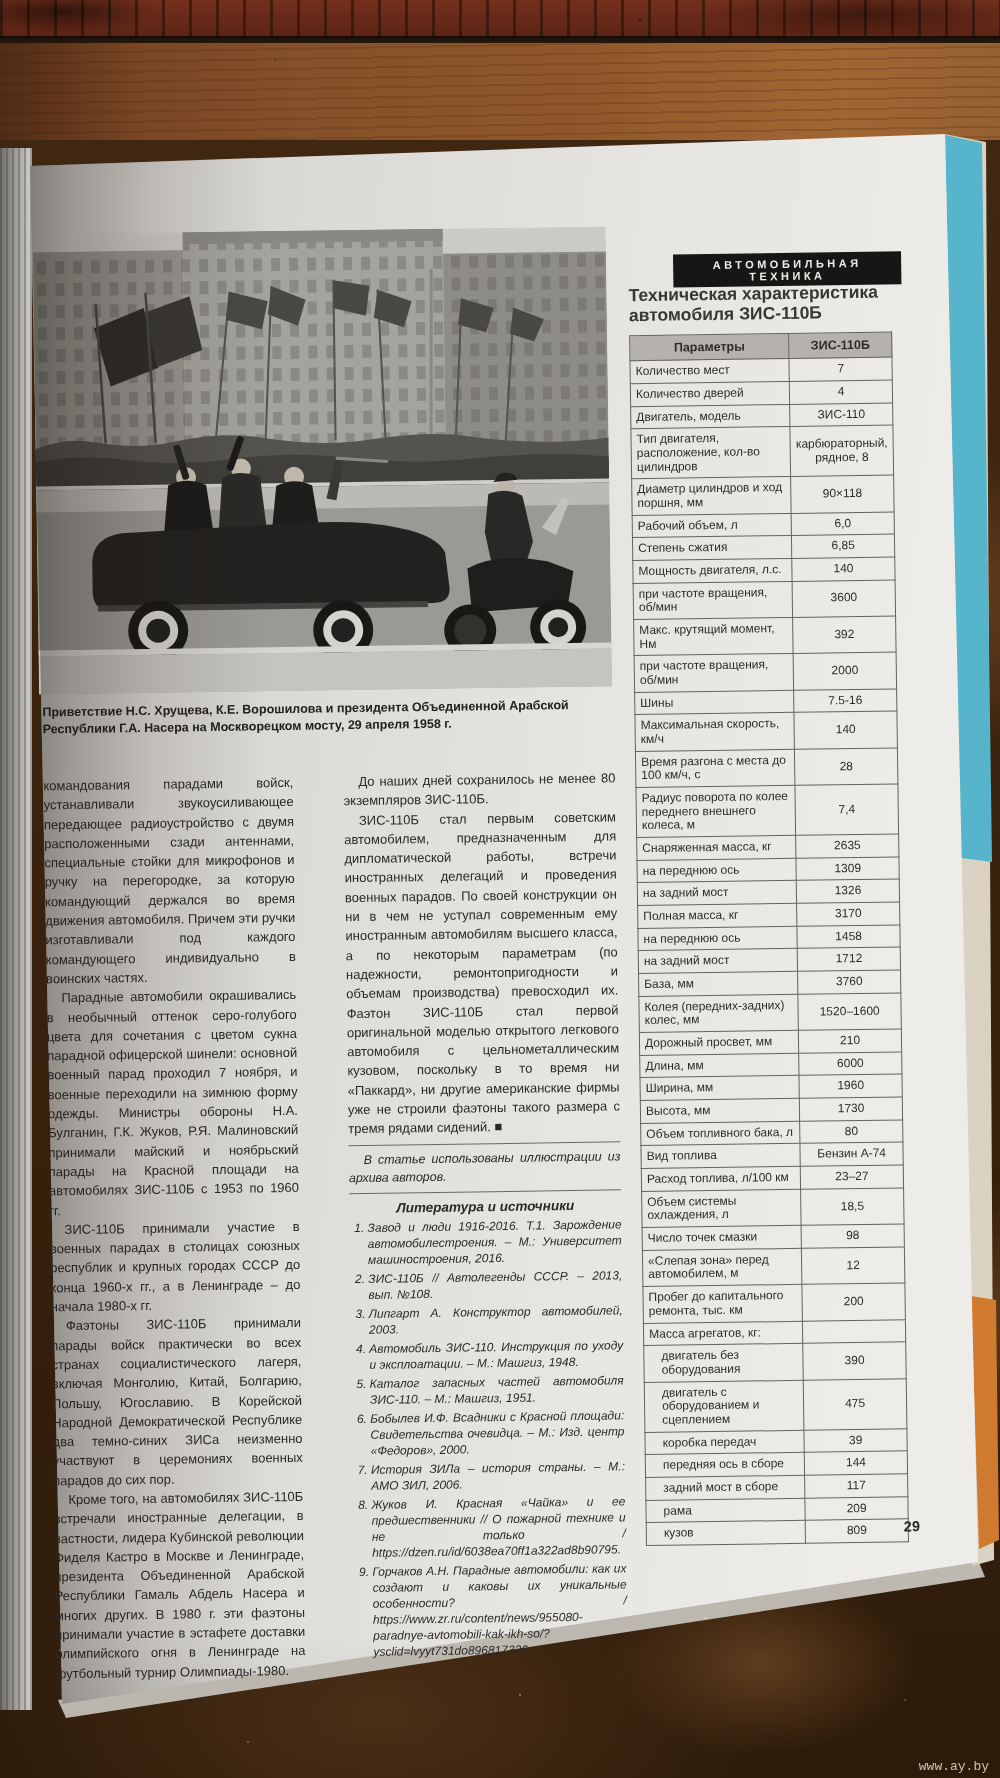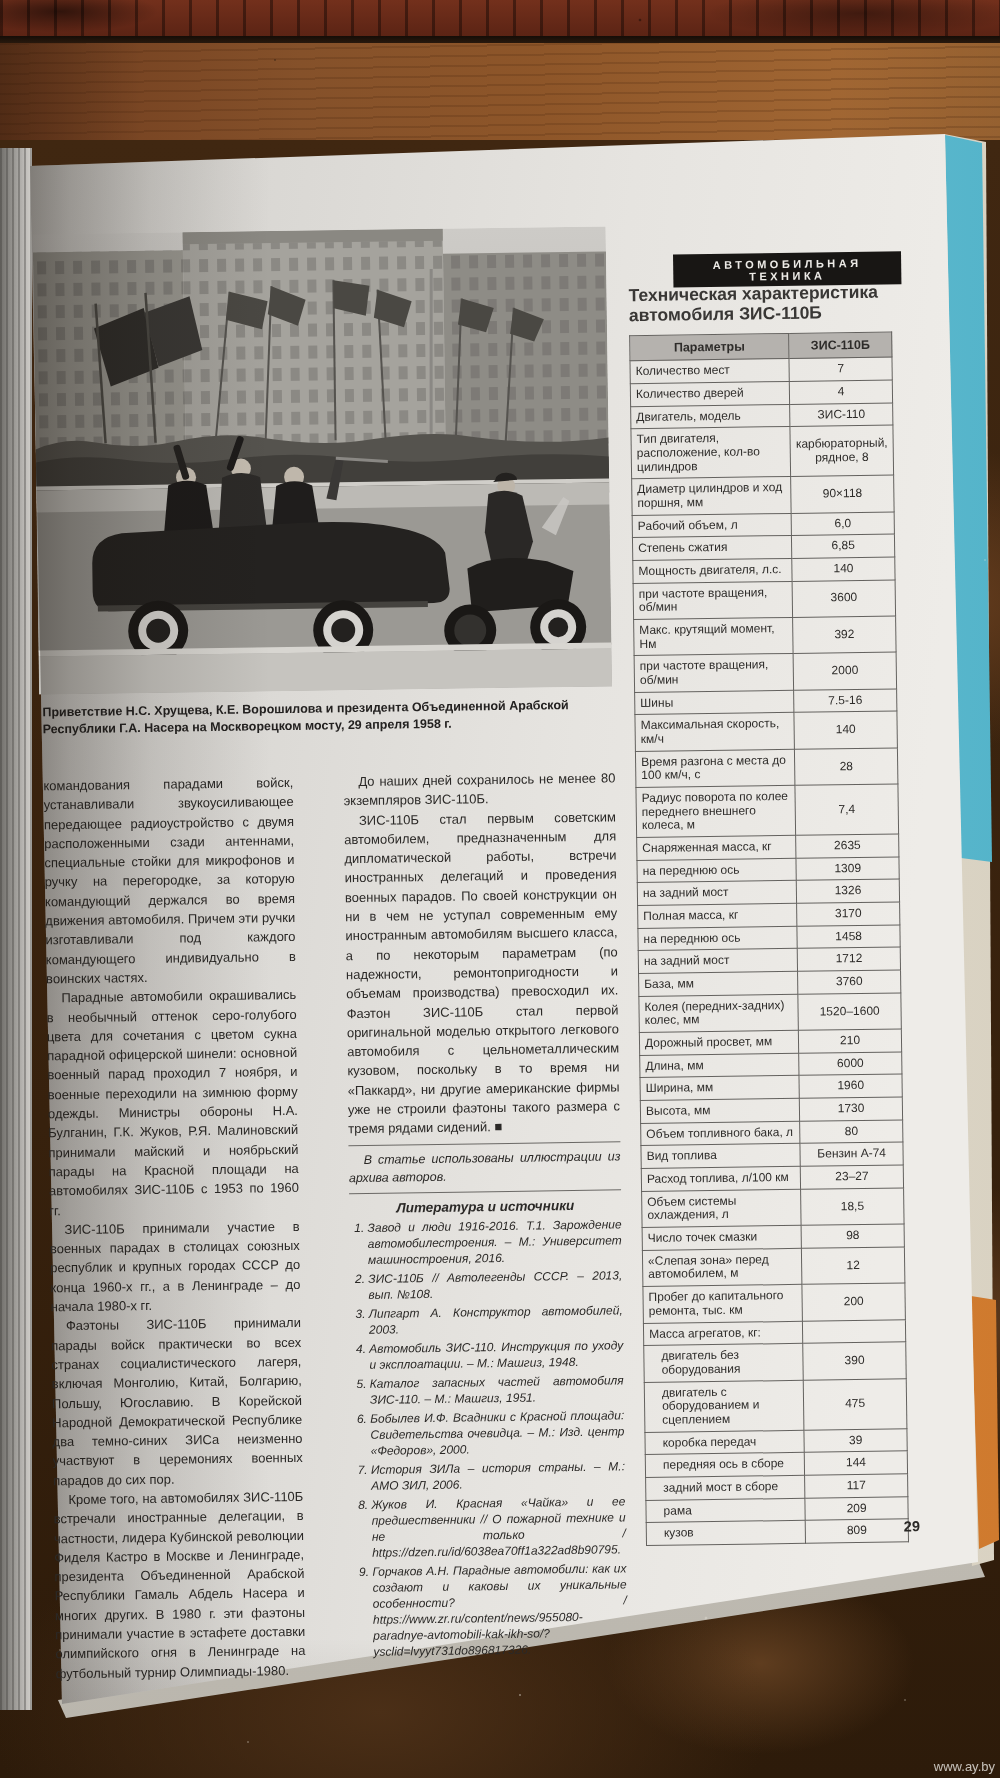--- a/index.html
+++ b/index.html
@@ -87,22 +87,22 @@
   .col-mid{left:345px;width:272px;}
   .body-p{margin:0;font-size:13px;line-height:19.3px;text-align:justify;}
   .body-p.ind{text-indent:15px;}
   .rule{border:0;border-top:1px solid #6a6865;margin:6px 0 5px;}
   .note{margin:0;font-style:italic;font-size:12.5px;line-height:18px;text-indent:15px;text-align:justify;}
   .bib-title{text-align:center;font-weight:bold;font-style:italic;font-size:13.5px;margin:7px 0 4px;}
   .bib{margin:0;padding-left:18px;font-style:italic;font-size:12px;line-height:16px;}
   .bib li{margin-bottom:3px;text-align:justify;overflow-wrap:anywhere;}
 
   .page-num{position:absolute;left:895px;top:1524px;font-weight:bold;font-size:14.5px;}
-  .watermark{position:absolute;right:5px;bottom:4px;z-index:8;
-    color:rgba(236,234,229,.8);font-size:13px;font-family:Liberation Sans, sans-serif;}
+  .watermark{position:absolute;right:11px;bottom:4px;z-index:8;
+    color:rgba(236,234,229,.8);font-size:13px;font-family:Liberation Mono, monospace;}
 </style>
 </head>
 <body>
 
 <div class="canvas">
 
   <div class="wood-band1"></div>
   <div class="wood-seam"></div>
   <div class="wood-band2"></div>
   <div class="wood-main"></div>

